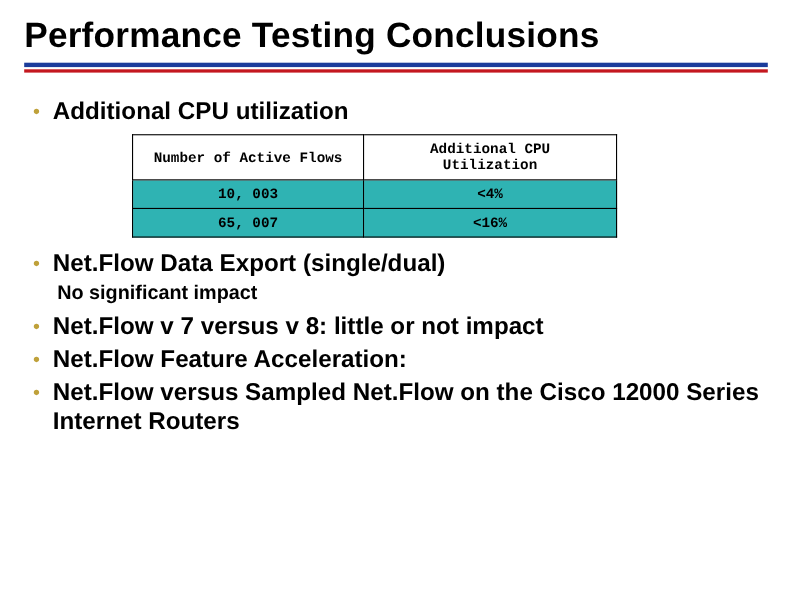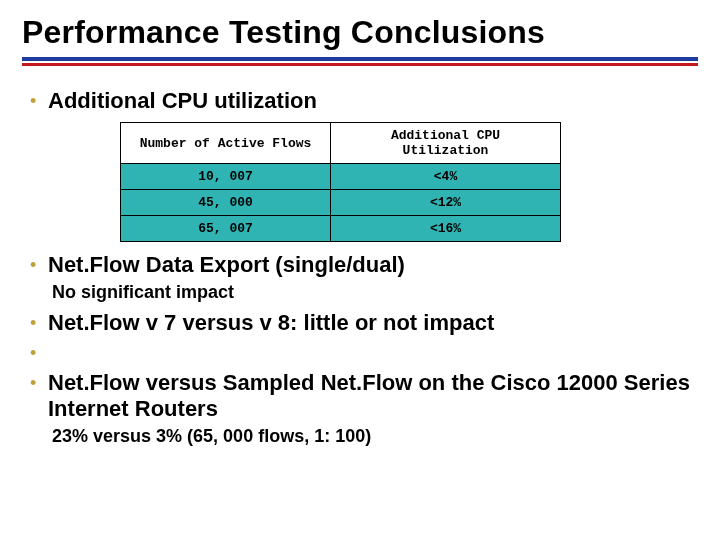--- a/index.html
+++ b/index.html
@@ -49,26 +49,22 @@
                 <col class="c2">
               </colgroup>
             <thead>
               <tr>
                 <th>Number of Active Flows</th>
                 <th>Additional CPU Utilization</th>
               </tr>
             </thead>
             <tbody>
               <tr>
-                <td>10, 007</td>
+                <td>10, 003</td>
                 <td>&lt;4%</td>
-              </tr>
-              <tr>
-                <td>45, 000</td>
-                <td>&lt;12%</td>
               </tr>
               <tr>
                 <td>65, 007</td>
                 <td>&lt;16%</td>
               </tr>
             </tbody>
           </table>
         </div>
       </li>
 
@@ -83,26 +79,26 @@
       <li>
         <div class="b1">
           <span class="dot">•</span>
           <span class="txt">Net.Flow v 7 versus v 8: little or not impact</span>
         </div>
       </li>
 
       <li>
         <div class="b1">
           <span class="dot">•</span>
+          <span class="txt">Net.Flow Feature Acceleration:</span>
         </div>
       </li>
 
       <li>
         <div class="b1">
           <span class="dot">•</span>
           <span class="txt">Net.Flow versus Sampled Net.Flow on the Cisco 12000 Series Internet Routers</span>
         </div>
-        <div class="sub">23% versus 3%  (65, 000 flows, 1: 100)</div>
       </li>
 
     </ul>
   </div>
 </div>
 
 </body></html>

